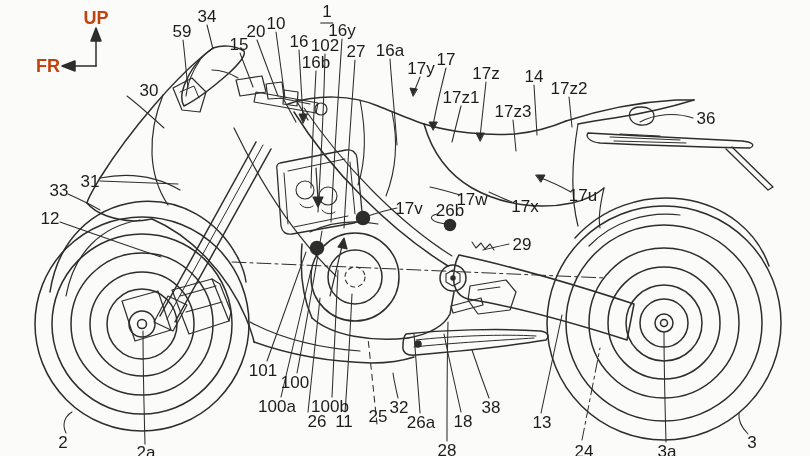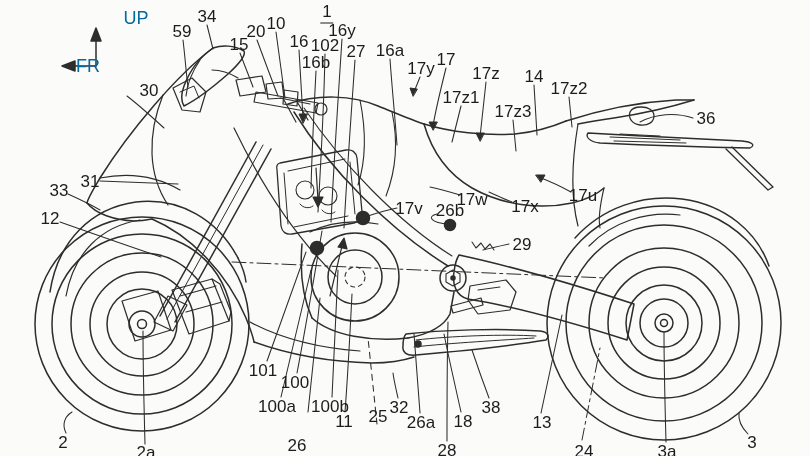--- a/index.html
+++ b/index.html
@@ -11,21 +11,21 @@
   .canvas{position:absolute;inset:0;}
   svg{position:absolute;left:0;top:0;}
   .label-layer{position:absolute;inset:0;pointer-events:none;}
   .ref-label{
     position:absolute;transform:translate(-50%,-50%);
     font-size:17px;color:#1c1c1c;white-space:nowrap;line-height:1;
   }
   .ref-label.underline{border-bottom:1.6px solid #1c1c1c;padding:0 2px 3px 2px;}
   .axis-label{
     position:absolute;transform:translate(-50%,-50%);
-    font-size:18px;font-weight:normal;color:#0369a1;line-height:1;margin-left:40px;
+    font-size:18px;font-weight:bold;color:#c2410c;line-height:1;
   }
 </style>
 </head>
 <body>
 
 <div class="canvas">
 
 <svg width="810" height="456" viewBox="0 0 810 456" fill="none" stroke="#2d2d2d" stroke-width="1.5" stroke-linecap="round" stroke-linejoin="round">
 
   <g>
@@ -280,21 +280,21 @@
       <div class="ref-label" style="left: 525px; top: 206px;">17x</div>
       <div class="ref-label" style="left: 409px; top: 208px;">17v</div>
       <div class="ref-label" style="left: 450px; top: 210px;">26b</div>
       <div class="ref-label" style="left: 522px; top: 244px;">29</div>
       <div class="ref-label" style="left: 63px; top: 442px;">2</div>
       <div class="ref-label" style="left: 146px; top: 452px;">2a</div>
       <div class="ref-label" style="left: 263px; top: 370px;">101</div>
       <div class="ref-label" style="left: 295px; top: 382px;">100</div>
       <div class="ref-label" style="left: 277px; top: 406px;">100a</div>
       <div class="ref-label" style="left: 330px; top: 406px;">100b</div>
-      <div class="ref-label" style="left: 297px; top: 421px; margin-top: 24px;">26</div>
+      <div class="ref-label" style="left: 317px; top: 421px;">26</div>
       <div class="ref-label" style="left: 344px; top: 421px;">11</div>
       <div class="ref-label" style="left: 378px; top: 416px;">25</div>
       <div class="ref-label" style="left: 399px; top: 407px;">32</div>
       <div class="ref-label" style="left: 421px; top: 422px;">26a</div>
       <div class="ref-label" style="left: 463px; top: 421px;">18</div>
       <div class="ref-label" style="left: 447px; top: 450px;">28</div>
       <div class="ref-label" style="left: 491px; top: 407px;">38</div>
       <div class="ref-label" style="left: 542px; top: 422px;">13</div>
       <div class="ref-label" style="left: 584px; top: 451px;">24</div>
       <div class="ref-label" style="left: 667px; top: 451px;">3a</div>

